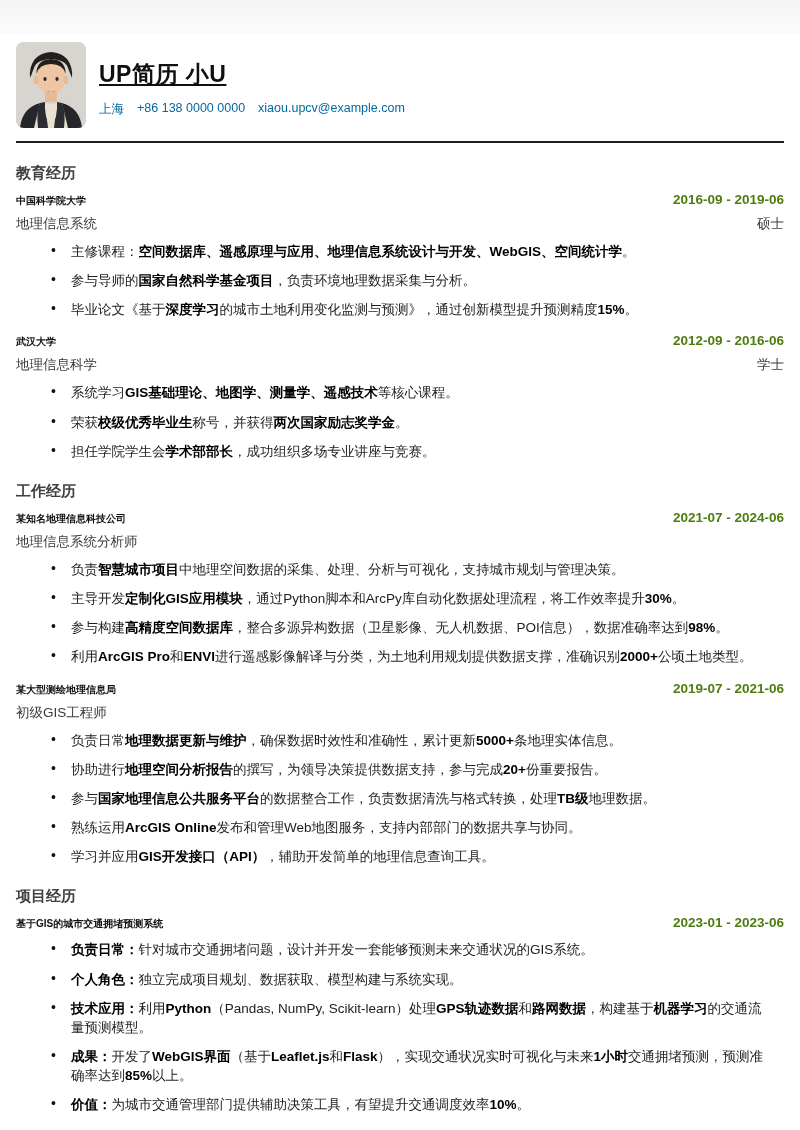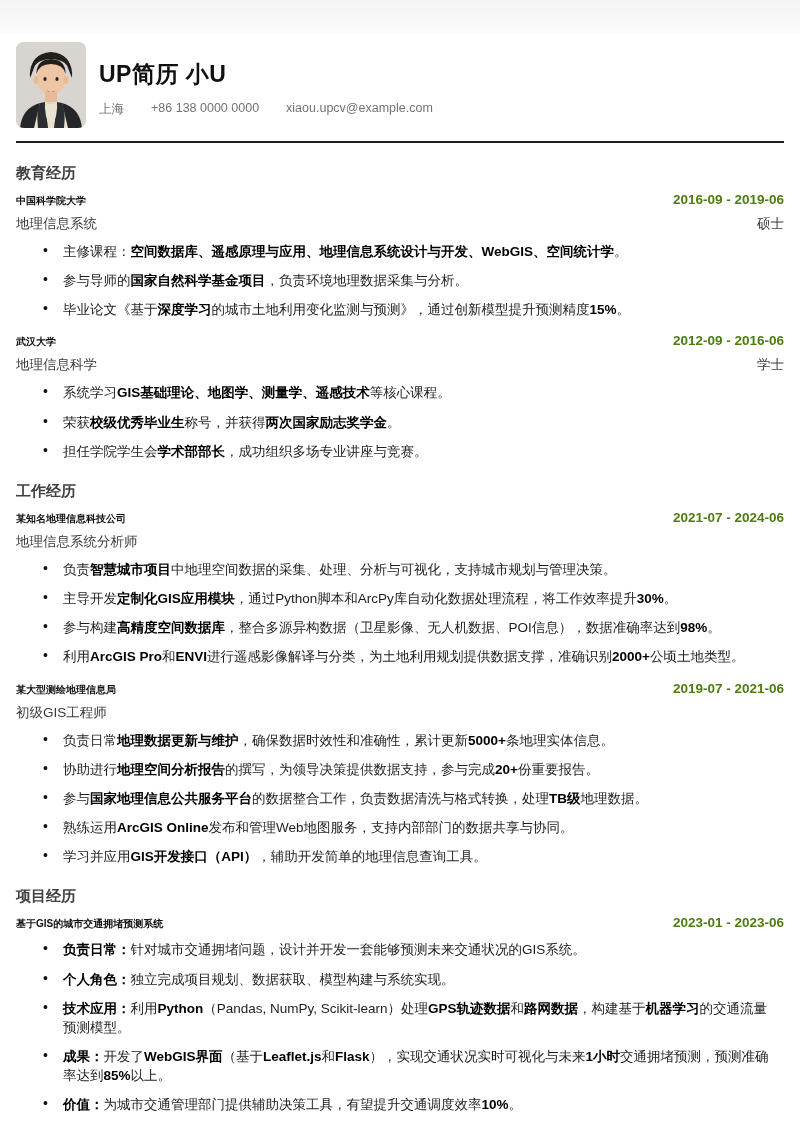--- a/index.html
+++ b/index.html
@@ -18,33 +18,33 @@
   .page { padding: 0 16px; }
 
   
   header.resume-header { display: flex; gap: 13px; margin-top: 8px; }
   .photo {
     width: 70px; height: 86px; border-radius: 8px;
     overflow: hidden; flex: 0 0 auto; background:#d8d5d1;
   }
   .photo svg { display:block; }
   .hgroup { padding-top: 17px; }
-  h1.name { font-size: 23px; font-weight: 700; color:#101010; margin: 0 0 11px; letter-spacing: .5px; }
-  .contact { font-size: 12.5px; color: #737373; display: flex; gap: 27px; }
+  h1.name { font-size: 23px; font-weight: 700; color:#101010; margin: 0 0 11px; letter-spacing: .5px; text-decoration: underline; }
+  .contact { font-size: 12.5px; color: #0369a1; display: flex; gap: 13px; }
 
   .divider { border: none; border-top: 2px solid #1e1e1e; margin: 13px 0 0; }
 
   
   h2.sec-title { font-size: 15px; font-weight: 700; color: #404040; margin: 21px 0 2px; }
   .entry { margin-top: 9px; }
   .entry-head { display: flex; justify-content: space-between; align-items: baseline; }
   .entry-title { font-size: 10px; font-weight: 700; color: #111; }
   .entry-date  { font-size: 13.5px; font-weight: 700; color: #4d7c0f; white-space: nowrap; }
   .entry-sub { display: flex; justify-content: space-between; font-size: 13.5px; color: #3a3a3a; margin-top: 7px; }
-  ul.bullets { list-style: none; margin: 9px 4px 14px; padding: 0 0 0 21px; }
+  ul.bullets { list-style: none; margin: 9px 12px 14px; padding: 0 0 0 21px; }
   ul.bullets li {
     position: relative; padding-left: 22px;
     font-size: 13.5px; line-height: 1.42; color: #1d1d1d;
     margin-bottom: 10px;
   }
   ul.bullets li::before {
     content: "\2022";
     position: absolute; left: 2px; top: -1px;
     font-size: 14px; color: #111;
   }

